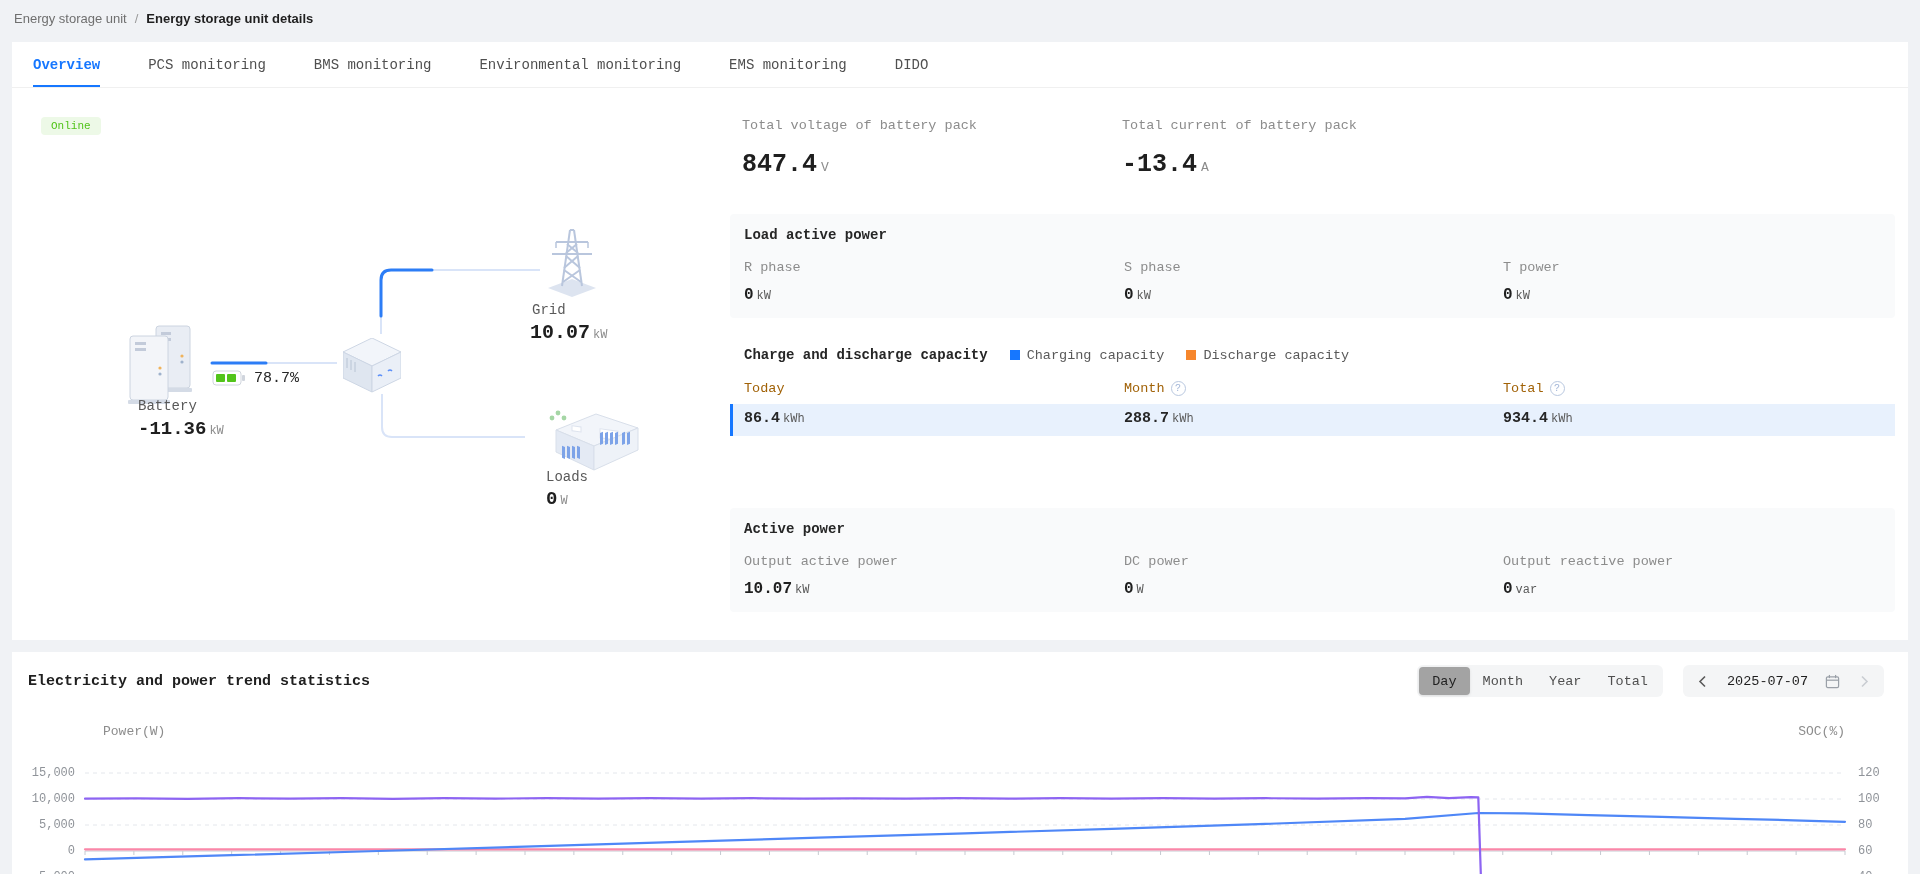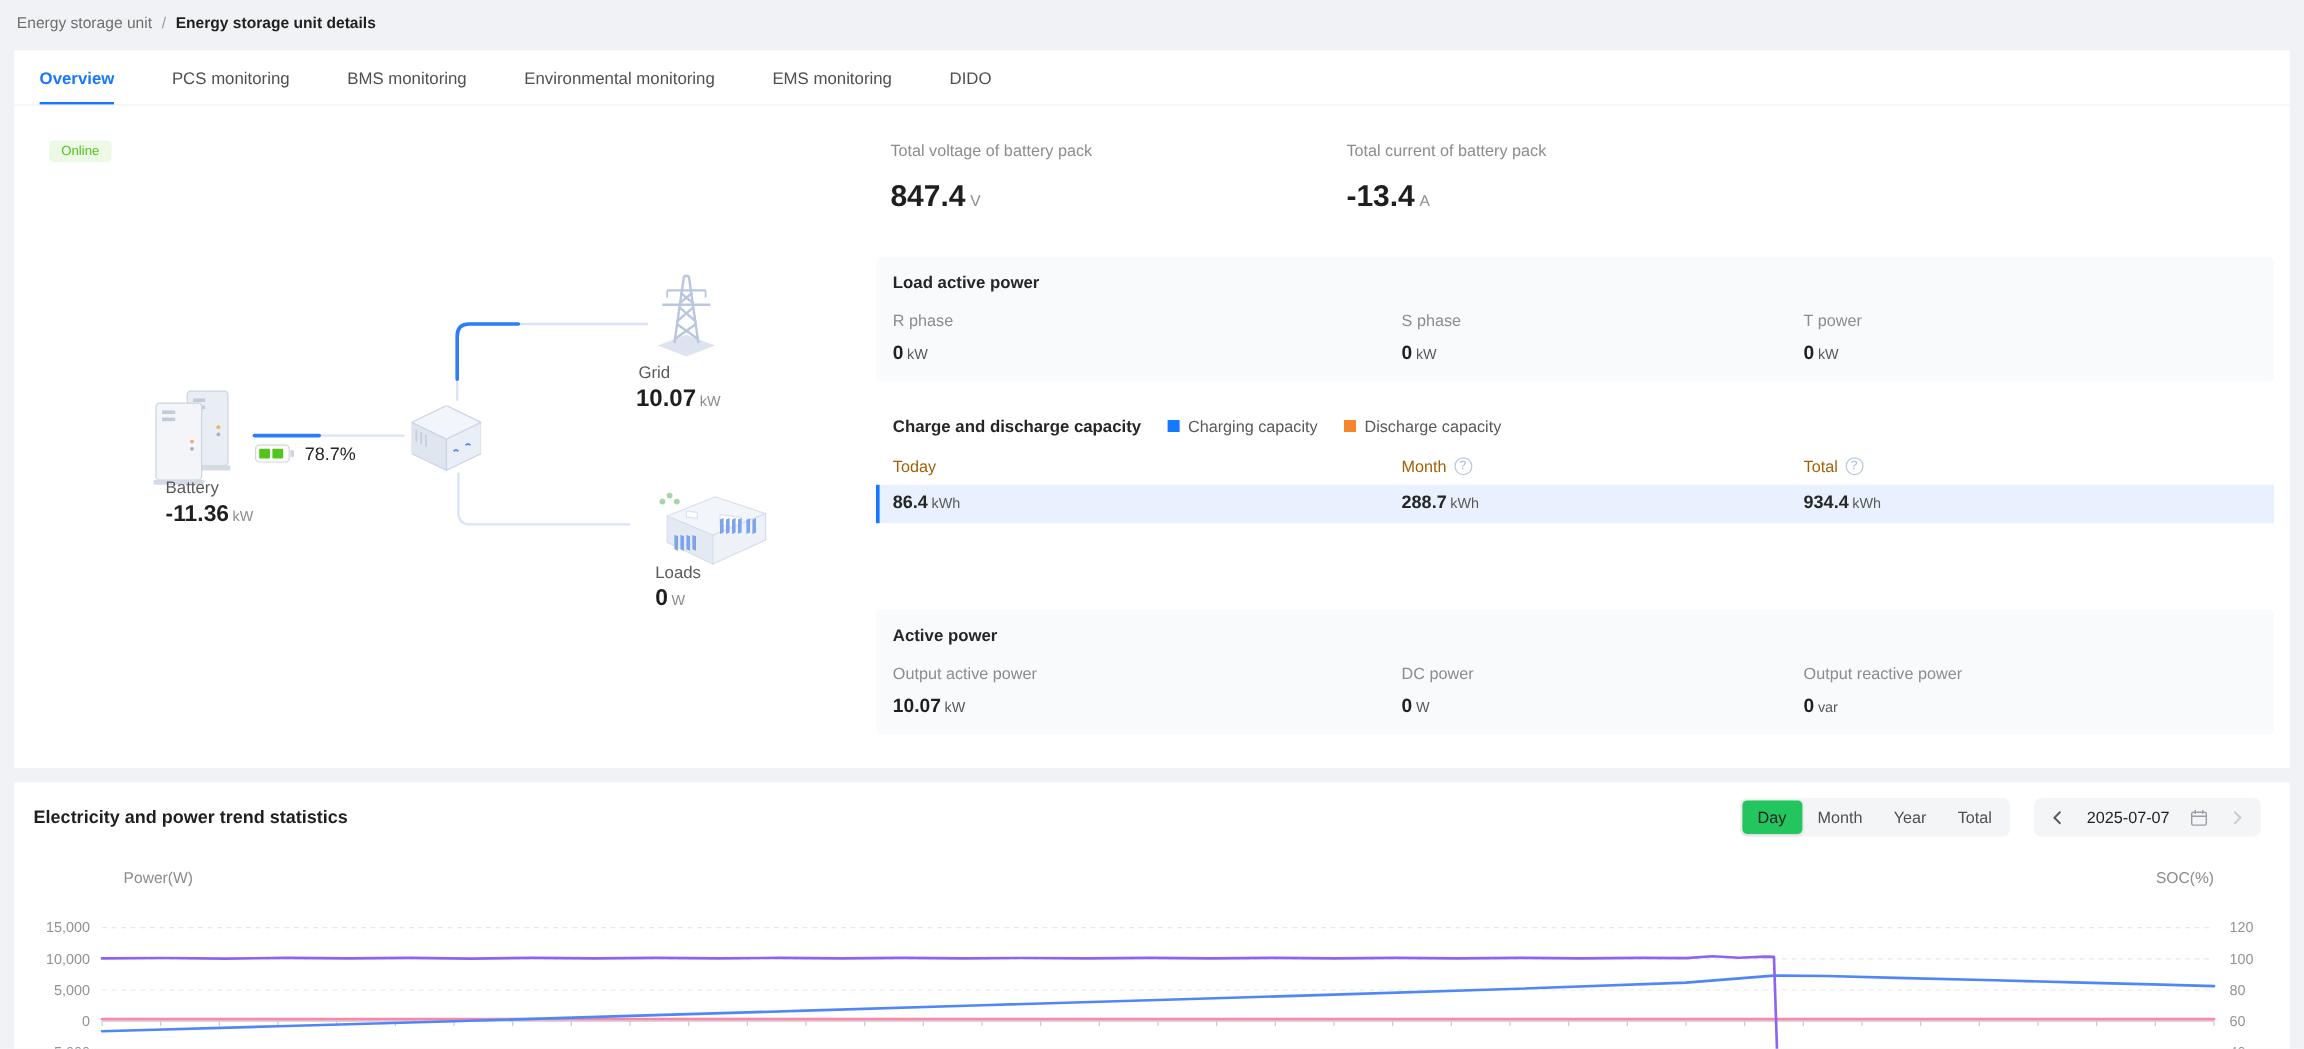--- a/index.html
+++ b/index.html
@@ -7,21 +7,21 @@
   body {
     font-family: "Liberation Sans", "DejaVu Sans", sans-serif;
     background:#f0f2f5; color:#262626; position:relative;
   }
   
   .breadcrumb { position:absolute; left:14px; top:11px; font-size:13px; display:flex; gap:8px; align-items:center;}
   .breadcrumb .bc-link { color:#6f6f6f; cursor:pointer; }
   .breadcrumb .bc-sep { color:#9a9a9a; }
   .breadcrumb .bc-current { color:#1f1f1f; font-weight:600; }
 
-  .card { position:absolute; background:#fff; border-radius:0; }
+  .card { position:absolute; background:#fff; border-radius:0;font-family:Liberation Mono, monospace; }
   #card-main { left:12px; top:42px; width:1896px; height:598px; }
   #card-trend { left:12px; top:652px; width:1896px; height:400px; }
 
   
   .tabbar { height:46px; border-bottom:1px solid #f0f0f0; display:flex; align-items:stretch; padding-left:21px; }
   .tab { font-size:14px; color:#4f4f4f; display:flex; align-items:center; margin-right:48px; cursor:pointer; position:relative; }
   .tab.active { color:#1677ff; font-weight:700; }
   .tab.active::after { content:""; position:absolute; left:0; right:0; bottom:0; height:2px; background:#1677ff; }
 
   
@@ -38,21 +38,21 @@
   
   .stat-label { position:absolute; font-size:13.5px; color:#8c8c8c; }
   .stat-value { position:absolute; font-size:25px; font-weight:700; color:#1f1f1f; }
   .stat-value .unit { font-size:13px; font-weight:400; color:#8c8c8c; margin-left:4px; }
 
   .section-box { position:absolute; left:718px; width:1165px; background:#f9fafb; border-radius:4px; }
   .sec-title { position:absolute; left:14px; top:13px; font-size:14px; font-weight:700; color:#262626; }
   .kv-label { position:absolute; top:46px; font-size:13.5px; color:#8c8c8c; }
   .kv-value { position:absolute; top:72px; font-size:16px; font-weight:700; color:#1f1f1f; }
   .kv-value .unit { font-size:12px; font-weight:400; color:#595959; margin-left:3px; }
-  .c1 { left:14px; } .c2 { left:394px;margin-left:44px; } .c3 { left:773px; }
+  .c1 { left:14px; } .c2 { left:394px; } .c3 { left:773px; }
 
   
   #capacity { position:absolute; left:718px; top:301px; width:1165px; height:183px; }
   #capacity-head { position:absolute; left:14px; top:4px; display:flex; align-items:center; }
   #capacity-title { font-size:14px; font-weight:700; color:#262626; }
   .legend-item { display:flex; align-items:center; margin-left:22px; font-size:13.5px; color:#595959; }
   .legend-swatch { width:10px; height:10px; margin-right:7px; display:inline-block; }
   .cap-col-label { position:absolute; top:38px; font-size:13.5px; color:#a16207; display:flex; align-items:flex-start; gap:6px; }
   .help-icon { width:15px; height:15px; border-radius:50%; border:1px solid #b9c8e0; color:#9fb3d6; font-size:10px; line-height:13px; text-align:center; display:inline-block; cursor:pointer; }
   .help-icon::after { content:"?"; }
@@ -61,21 +61,21 @@
   .cap-row.discharge { top:101px; background:#fdf1e7; border-left:3px solid #f6862c; }
   .cap-cell { position:absolute; top:6px; font-size:15px; font-weight:700; color:#262626; }
   .cap-cell .unit { font-size:12px; font-weight:400; color:#595959; margin-left:3px; }
   .cap-row .c1 { left:11px; } .cap-row .c2 { left:391px; } .cap-row .c3 { left:770px; }
 
   
   #trend-title { position:absolute; left:16px; top:21px; font-size:15px; font-weight:700; color:#1f1f1f; }
   #trend-controls { position:absolute; right:24px; top:13px; display:flex; gap:20px; z-index:3; }
   .seg-control { background:#f4f5f6; border-radius:6px; padding:2px; display:flex; align-items:center; height:32px; }
   .seg-option { font-size:13.5px; color:#4f4f4f; padding:0 13px; height:28px; display:flex; align-items:center; border-radius:4px; cursor:pointer; }
-  .seg-option.selected { background:#22c55e; color:#1f1f1f; box-shadow:0 1px 3px rgba(0,0,0,0.1); }
+  .seg-option.selected { background:#a3a3a3; color:#1f1f1f; box-shadow:0 1px 3px rgba(0,0,0,0.1); }
   .date-control { background:#f4f5f6; border-radius:6px; height:32px; display:flex; align-items:center; padding:0 12px; gap:16px; }
   .nav-arrow { width:16px; height:16px; display:flex; align-items:center; justify-content:center; cursor:pointer; }
   #date-value { font-size:13.5px; color:#1f1f1f; }
   #axis-left-title { position:absolute; left:91px; top:72px; font-size:13px; color:#8c8c8c; }
   #axis-right-title { position:absolute; left:1740px; width:93px; text-align:right; top:72px; font-size:13px; color:#8c8c8c; }
   #trend-svg { position:absolute; left:0; top:0; width:1896px; height:400px; pointer-events:none; }
   .ylabels { position:absolute; top:0; height:400px; }
   #y-left { left:0; width:63px; }
   #y-right { left:1846px; width:48px; }
   .ytick { position:absolute; width:100%; font-size:12px; color:#8f9399; }

